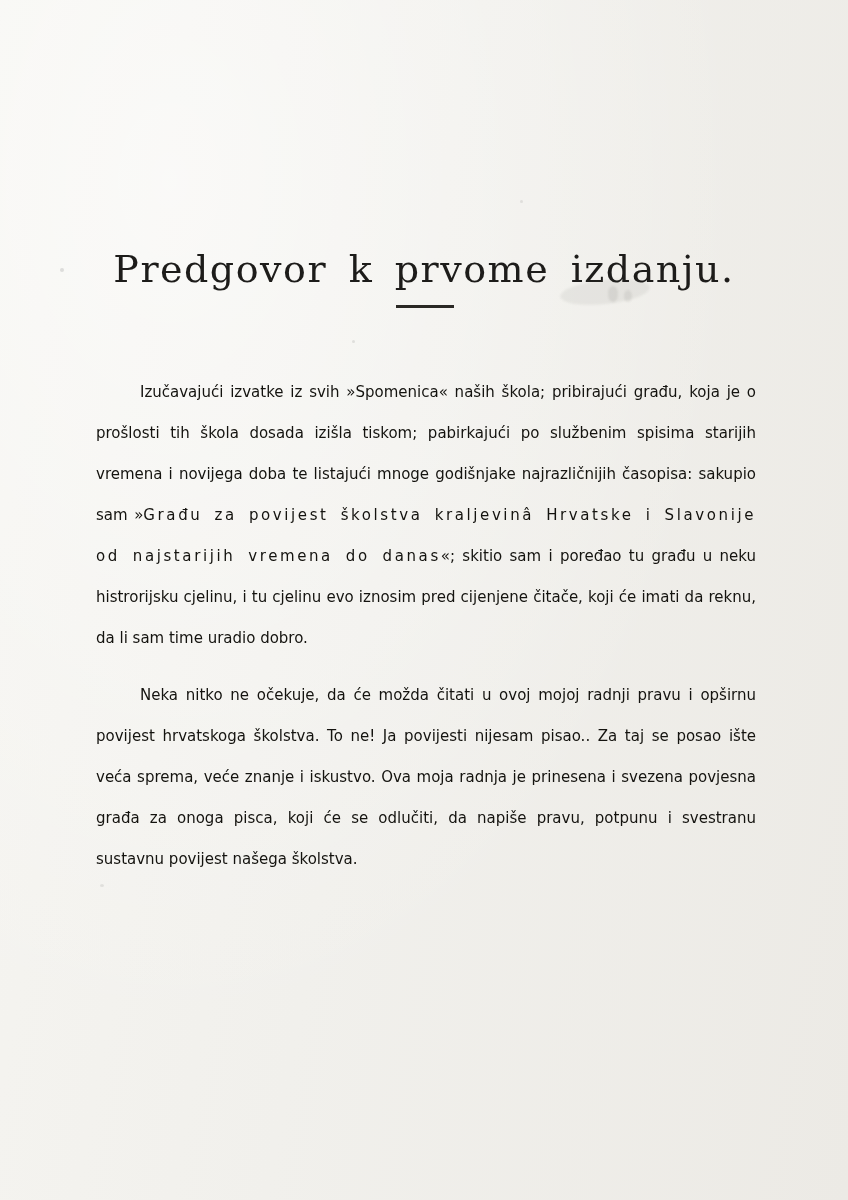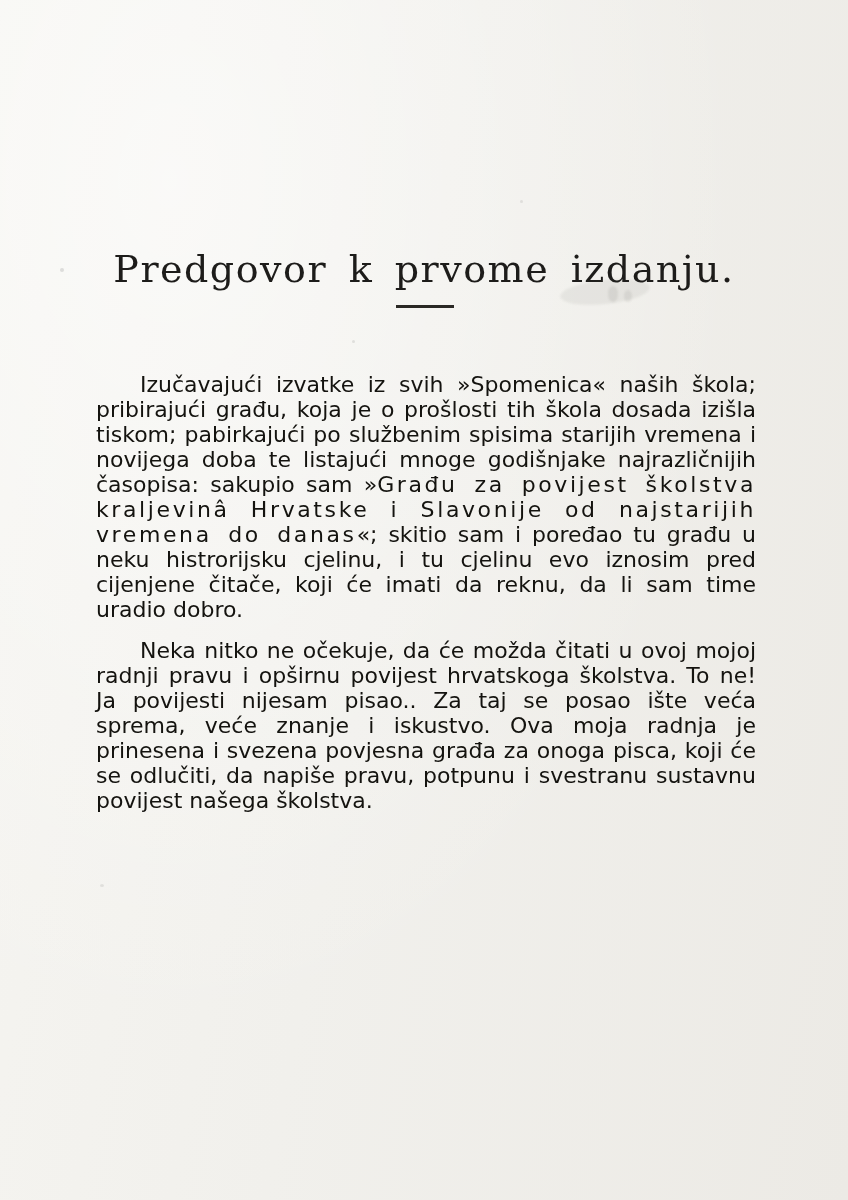--- a/index.html
+++ b/index.html
@@ -56,22 +56,22 @@
     width: 58px;
     height: 3px;
     background: #2a2824;
   }
   .body-text {
     position: absolute;
     left: 96px;
     top: 372px;
     width: 660px;
     color: #14130f;
-    font-size: 22px;
-    line-height: 25px;
+    font-size: 15px;
+    line-height: 41px;
   }
   .para {
     margin: 0 0 0 0;
     text-align: justify;
     text-justify: inter-word;
     text-indent: 44px;
   }
   .para + .para {
     margin-top: 16px;
   }

